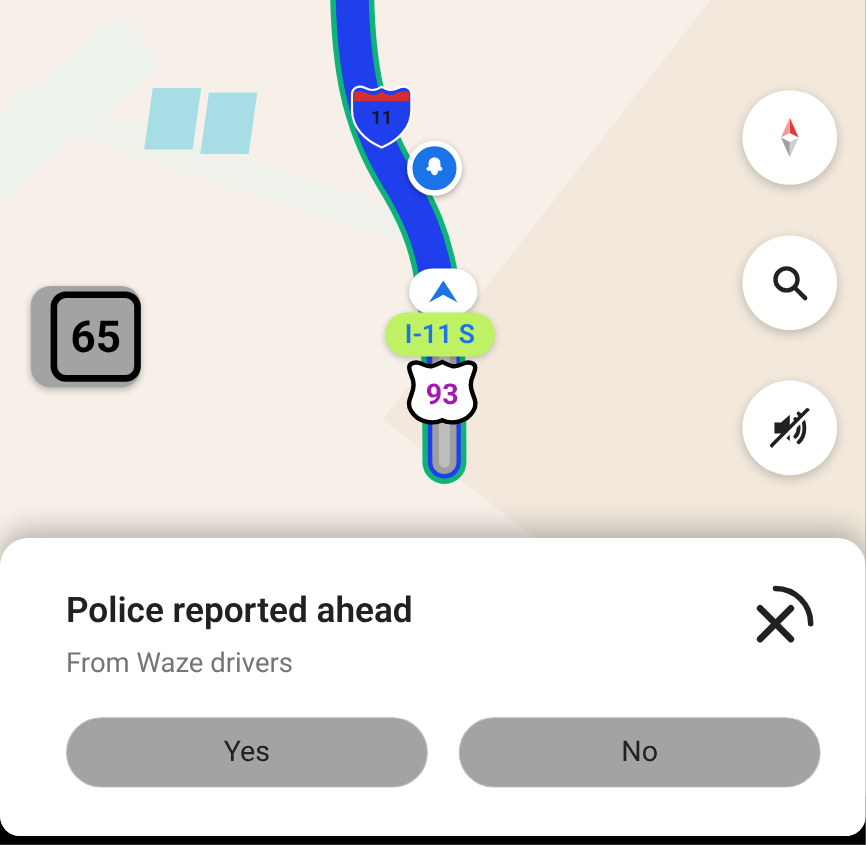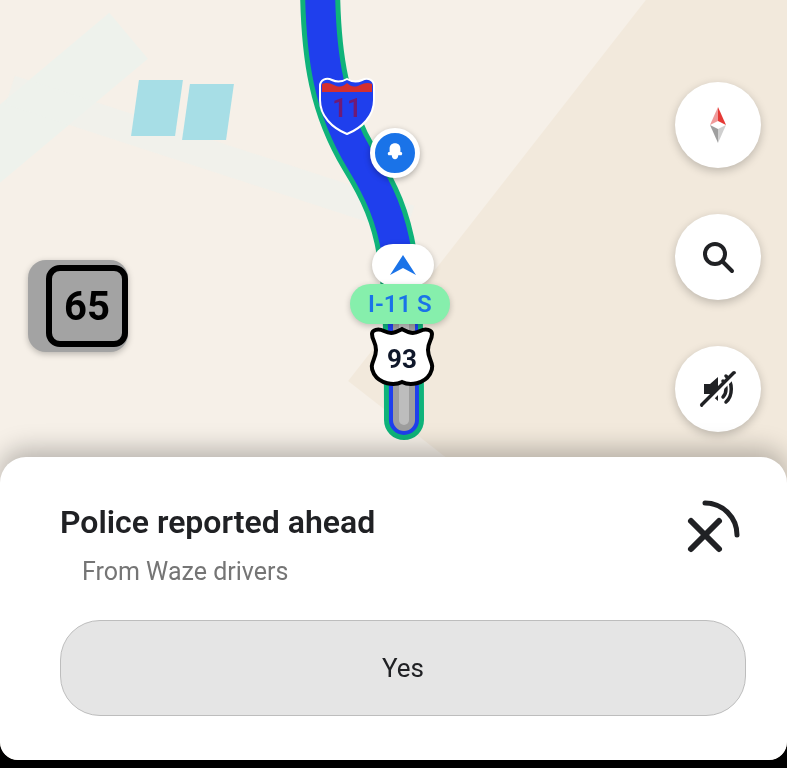--- a/index.html
+++ b/index.html
@@ -51,21 +51,21 @@
   .fab.compass { top: 82px; }
   .fab.search  { top: 214px; }
   .fab.sound   { top: 346px; }
 
   
   .interstate {
     position: absolute; left: 316px; top: 74px; width: 62px; height: 62px;
   }
   .interstate .num {
     position: absolute; inset: 0; display: flex; align-items: center; justify-content: center;
-    color: #701a75; font-size: 26px; font-weight: 600; padding-top: 6px;
+    color: #0f172a; font-size: 17px; font-weight: 600; padding-top: 6px;
   }
 
   
   .police-badge {
     position: absolute; left: 370px; top: 128px; width: 50px; height: 50px;
     background: #1a73e8; border: 5px solid #fff; border-radius: 50%;
     box-shadow: 0 2px 6px rgba(0,0,0,.3);
     display: flex; align-items: center; justify-content: center;
   }
 
@@ -74,54 +74,54 @@
     position: absolute; left: 372px; top: 244px;
     width: 62px; height: 42px; background: #fff; border-radius: 22px;
     box-shadow: 0 2px 6px rgba(0,0,0,.25);
     display: flex; align-items: center; justify-content: center;
   }
   .nav-arrow-pill svg { display: block; }
 
   
   .route-label {
     position: absolute; left: 350px; top: 284px;
-    padding: 6px 18px; background: #86efac; border-radius: 22px;
+    padding: 6px 18px; background: #bef264; border-radius: 22px;
     box-shadow: 0 2px 6px rgba(0,0,0,.22);
     color: #1a73e8; font-size: 24px; font-weight: 600;
   }
 
   
   .us-shield {
     position: absolute; left: 366px; top: 326px; width: 72px; height: 62px;
   }
   .us-shield .num {
     position: absolute; inset: 0; display: flex; align-items: center; justify-content: center;
-    color: #0f172a; font-size: 26px; font-weight: 700; padding-top: 4px;
+    color: #a21caf; font-size: 26px; font-weight: 700; padding-top: 4px;
   }
 
   
   .sheet {
     position: absolute; left: 0; right: 0; bottom: 0;
     background: #fff; border-radius: 26px 26px 18px 18px;
     box-shadow: 0 -8px 24px rgba(0,0,0,.25);
     padding: 46px 41px 44px 60px;
   }
   .sheet-title { font-size: 32px; font-weight: 600; color: #202124; margin-bottom: 16px; }
-  .sheet-sub { font-size: 25px; color: #757575; margin-bottom: 6px; margin-left: 22px; }
+  .sheet-sub { font-size: 25px; color: #757575; margin-bottom: 6px; }
 
   .sheet-close {
     position: absolute; right: 44px; top: 40px; width: 76px; height: 76px;
     cursor: pointer;
   }
   .sheet-close svg { position: absolute; inset: 0; }
 
   .btn-row { display: flex; gap: 28px; margin-top: 34px; }
   .pill-btn {
-    flex: 1; height: 96px; border: 1.5px solid #bdbdbd; border-radius: 40px;
-    background: #e5e5e5; font-size: 26px; color: #202124;
+    flex: 1; height: 64px; border: 1.5px solid #bdbdbd; border-radius: 40px;
+    background: #a3a3a3; font-size: 26px; color: #202124;
     display: flex; align-items: center; justify-content: center;
     cursor: pointer;
   }
 </style>
 </head>
 <body>
 
 <div class="viewport">
 
   <div class="map-bg">
@@ -208,16 +208,17 @@
     <div class="sheet-close">
       <svg width="76" height="76" viewBox="0 0 76 76">
         <path d="M 38 6 A 32 32 0 0 1 70 38" stroke="#202124" stroke-width="5" fill="none" stroke-linecap="round"></path>
         <line x1="24" y1="24" x2="52" y2="52" stroke="#202124" stroke-width="6" stroke-linecap="round"></line>
         <line x1="52" y1="24" x2="24" y2="52" stroke="#202124" stroke-width="6" stroke-linecap="round"></line>
       </svg>
     </div>
 
     <div class="btn-row">
       <div class="pill-btn">Yes</div>
+      <div class="pill-btn">No</div>
     </div>
   </div>
 
 </div>
 
 </body></html>

